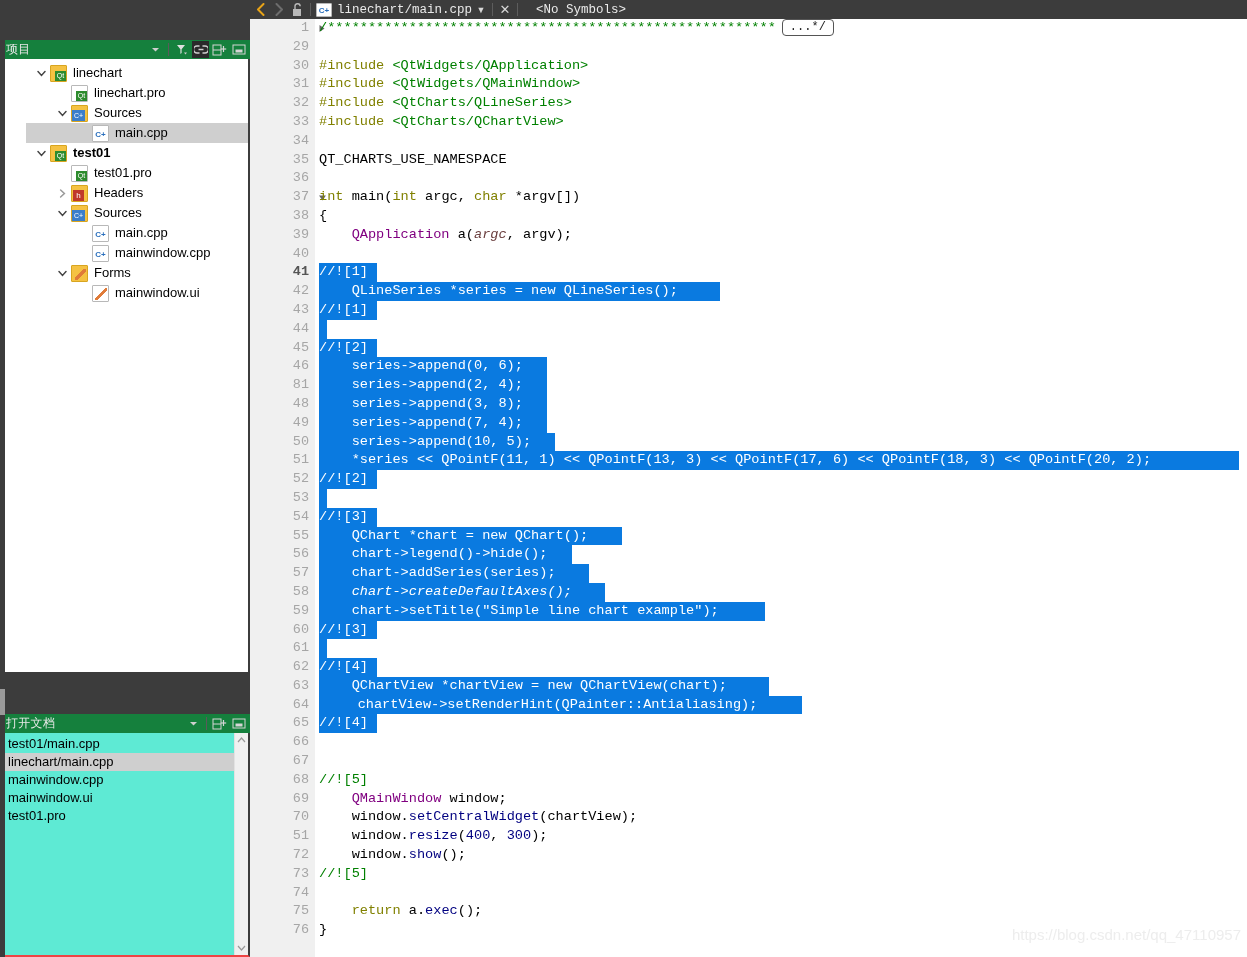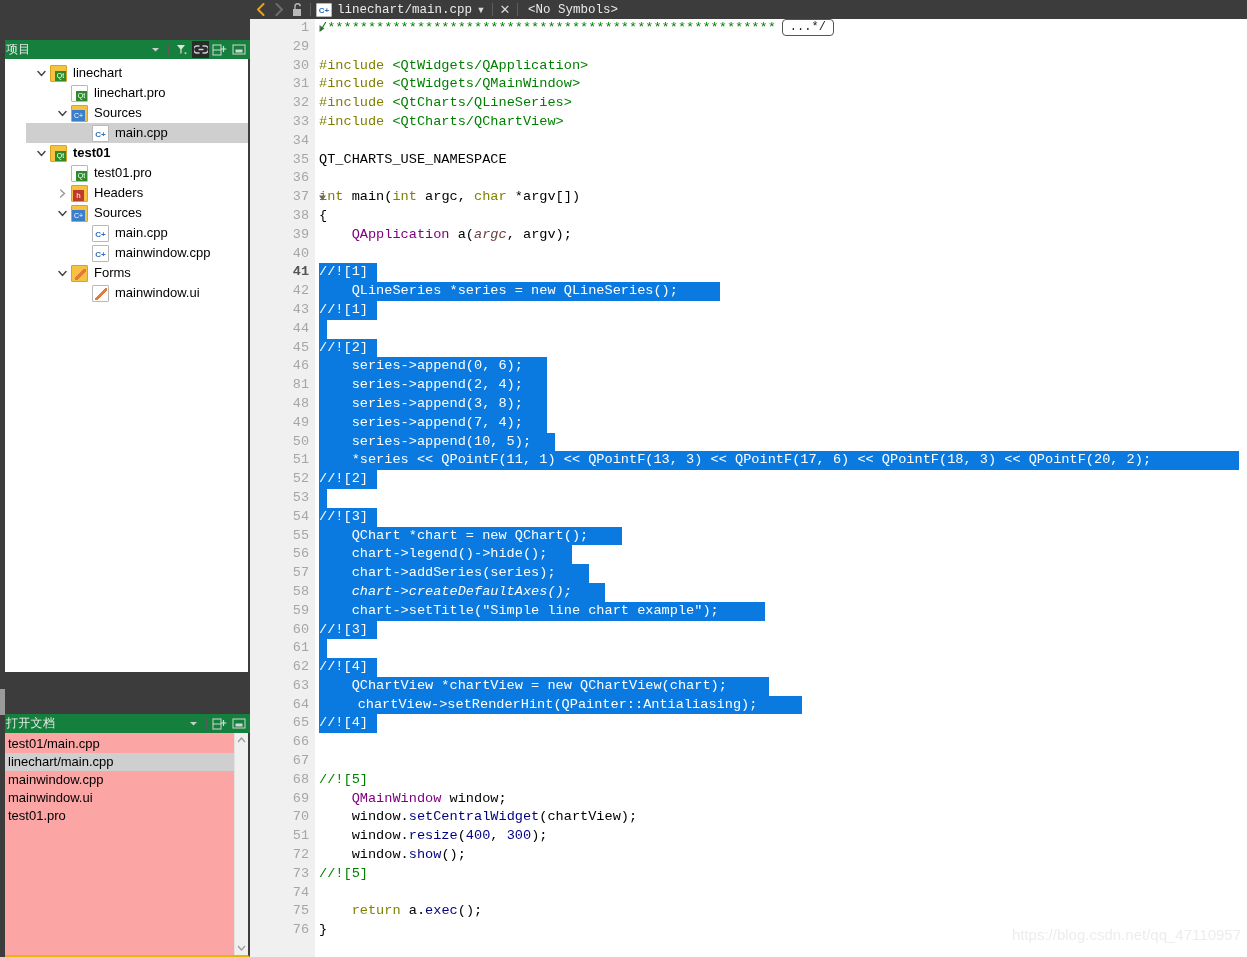--- a/index.html
+++ b/index.html
@@ -207,24 +207,24 @@
     content: "";
     position: absolute;
     left: 2px; top: 2px;
     width: 12px; height: 12px;
     background: linear-gradient(135deg, transparent 42%, #e07b39 42%, #e07b39 62%, transparent 62%);
   }
 
   
   #docs-panel {
     flex: 1 1 auto;
-    background: #fca5a5;
+    background: #5eead4;
     border-left: 2px solid #3c3c3c;
     border-right: 2px solid #3c3c3c;
-    border-bottom: 2px solid #eab308;
+    border-bottom: 2px solid #ef4444;
     position: relative;
     overflow: hidden;
   }
   .doc-row {
     height: 18px;
     line-height: 18px;
     font-size: 13px;
     color: #000;
     padding-left: 6px;
     white-space: nowrap;
@@ -625,21 +625,21 @@
           <path d="M3 6 L3 3.6 A2.6 2.6 0 0 1 8.2 3.2" stroke="#b8b8b8" stroke-width="1.4" fill="none"></path>
         </svg>
       </span>
       <span class="tb-sep"></span>
       <span class="file-ico"></span>
       <span class="tb-text">linechart/main.cpp</span>
       <span class="tb-caret">▼</span>
       <span class="tb-sep"></span>
       <span class="tb-x">✕</span>
       <span class="tb-sep"></span>
-      <span class="tb-text" style="margin-left:8px">&lt;No Symbols&gt;</span>
+      <span class="tb-text" style="margin-left:16px">&lt;No Symbols&gt;</span>
     </div>
 
     <div id="code-area">
       <div id="gutter">
           <div class="ln-wrap">
             <div class="ln">1</div>
             <div class="fold">
               <svg width="8" height="9" viewBox="0 0 8 9">
                 <path d="M1.5 1 L6.5 4.5 L1.5 8 Z" fill="#666"></path>
               </svg>

